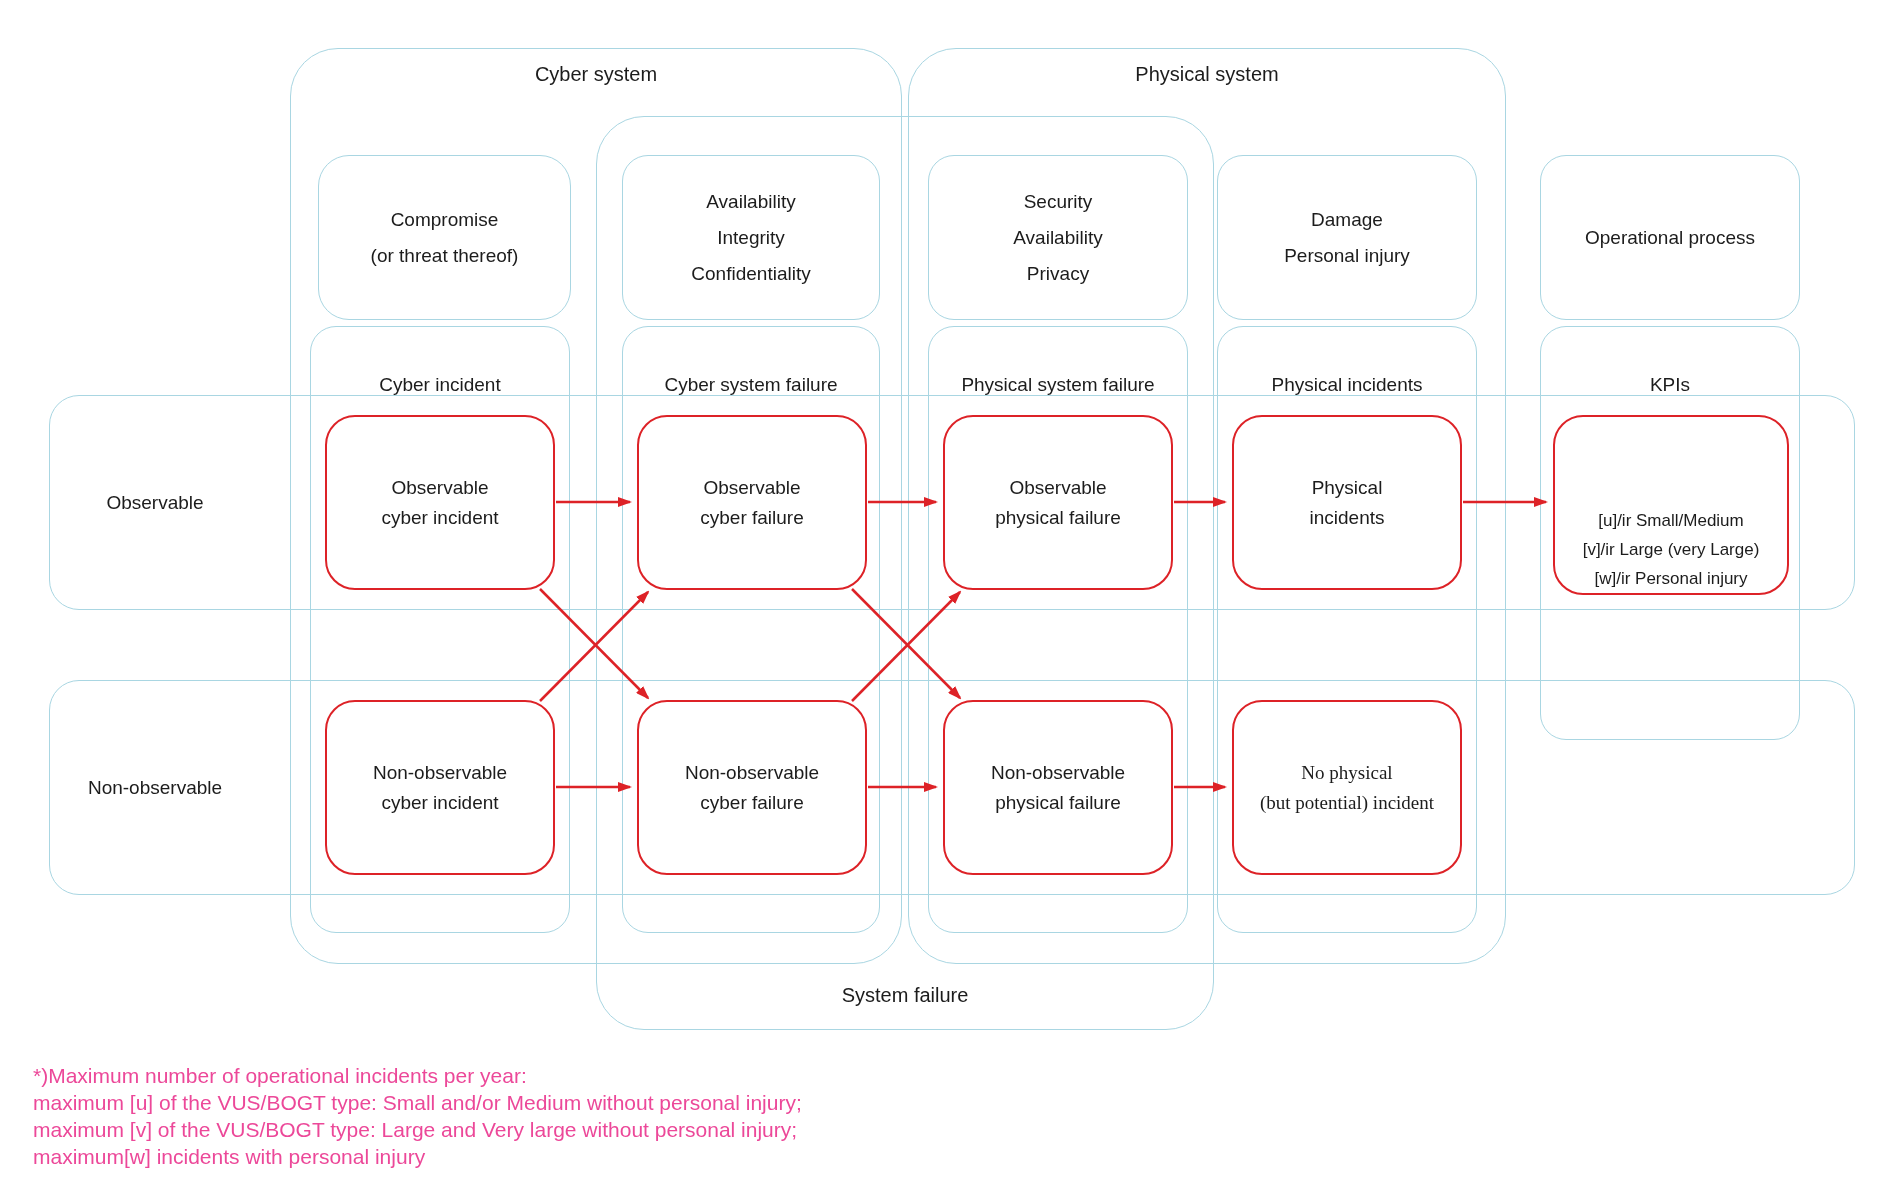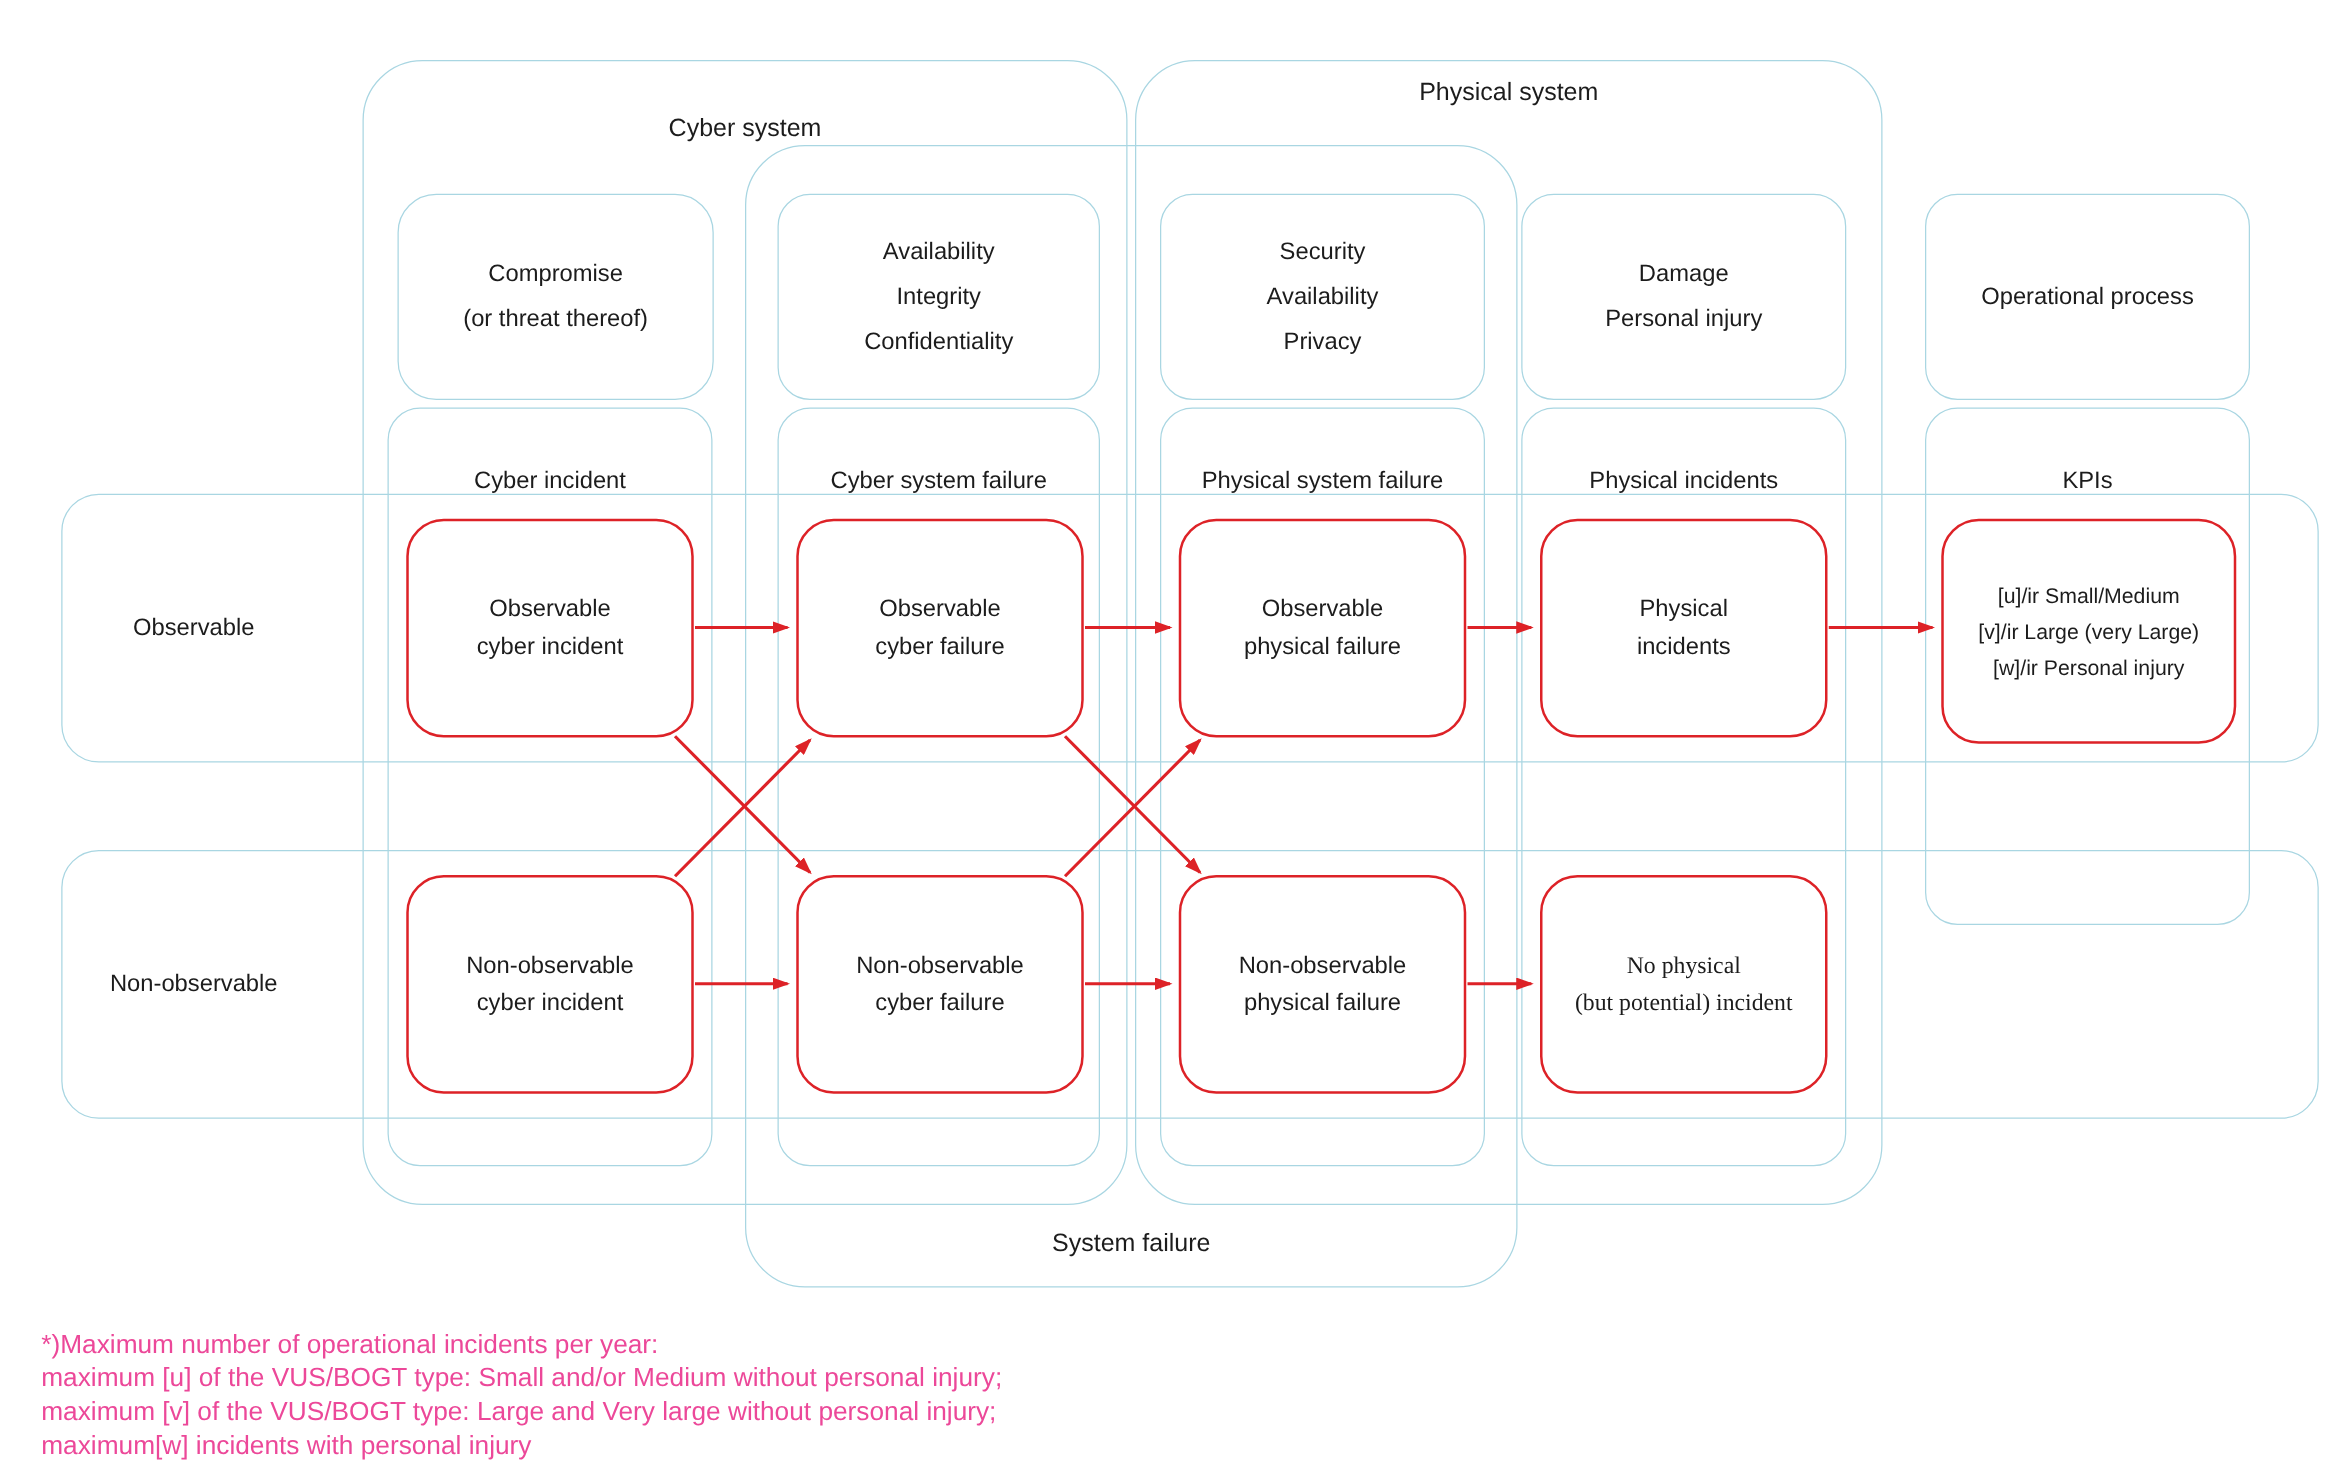--- a/index.html
+++ b/index.html
@@ -49,21 +49,21 @@
     font-size:21px;line-height:27px;
     color:#ec4899;
   }
 </style>
 </head>
 <body>
 
 <div class="canvas">
 
   <div class="bluebox group" style="left:290px;top:48px;width:612px;height:916px;">
-    <div class="group-label" style="top:14px;margin-top:29px;">Cyber system</div>
+    <div class="group-label" style="top:14px;">Cyber system</div>
   </div>
   <div class="bluebox group" style="left:908px;top:48px;width:598px;height:916px;">
     <div class="group-label" style="top:14px;">Physical system</div>
   </div>
   <div class="bluebox group" style="left:596px;top:116px;width:618px;height:914px;">
     <div class="group-label" style="bottom:22px;">System failure</div>
   </div>
 
   <div class="bluebox headerbox" style="left:318px;top:155px;width:253px;height:165px;border-radius:31px;">
     <div class="hline">Compromise</div>
@@ -114,21 +114,21 @@
     <div class="nline">cyber failure</div>
   </div>
   <div class="node" style="left:943px;top:415px;width:230px;height:175px;">
     <div class="nline">Observable</div>
     <div class="nline">physical failure</div>
   </div>
   <div class="node" style="left:1232px;top:415px;width:230px;height:175px;">
     <div class="nline">Physical</div>
     <div class="nline">incidents</div>
   </div>
-  <div class="node kpi" style="left:1553px;top:415px;width:236px;height:180px;">
+  <div class="node kpi" style="left:1553px;top:415px;width:236px;height:180px;justify-content:flex-end;">
     <div class="nline">[u]/ir Small/Medium</div>
     <div class="nline">[v]/ir Large (very Large)</div>
     <div class="nline">[w]/ir Personal injury</div>
   </div>
 
   <div class="node" style="left:325px;top:700px;width:230px;height:175px;">
     <div class="nline">Non-observable</div>
     <div class="nline">cyber incident</div>
   </div>
   <div class="node" style="left:637px;top:700px;width:230px;height:175px;">

